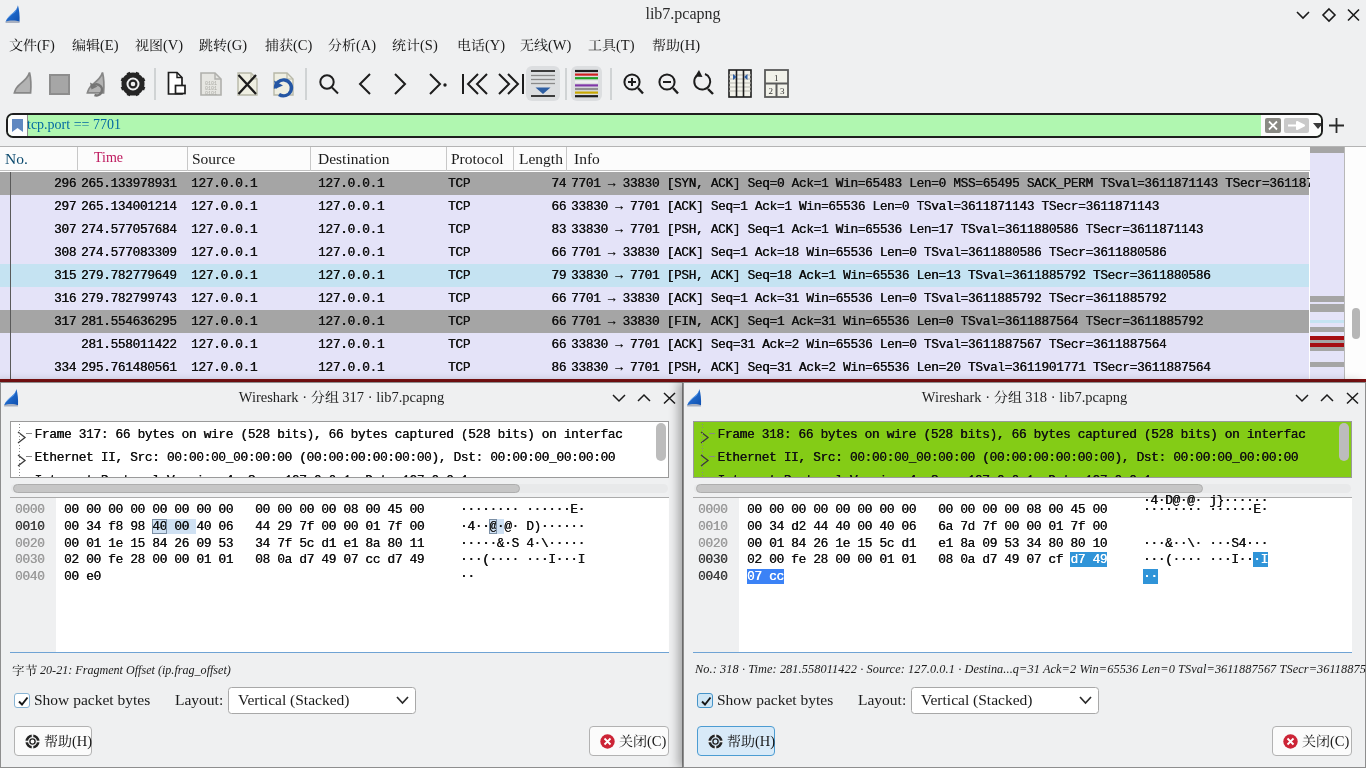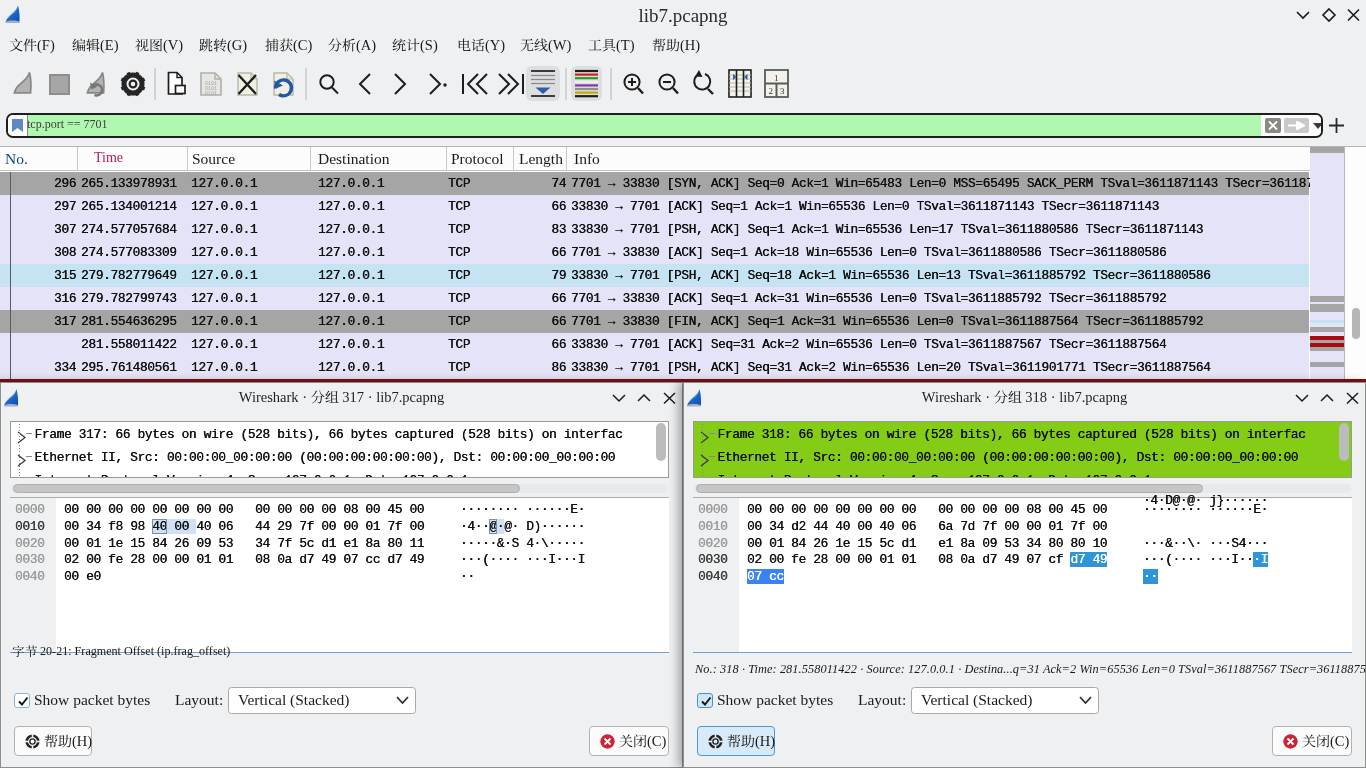--- a/index.html
+++ b/index.html
@@ -151,21 +151,21 @@
 <div class="abs" style="left:0;top:0;width:1366px;height:28px;background:#eff0f1"></div>
 <svg class="abs" style="left:4px;top:5px" width="19" height="19" viewBox="0 0 20 21">
     <linearGradient id="fing" x1="0" y1="0" x2="1" y2="1">
       <stop offset="0" stop-color="#2e7fe0"></stop>
       <stop offset="1" stop-color="#0e4fb0"></stop>
     </linearGradient>
     <path d="M14.9 0.4 C 14.4 3.6 12.4 6.1 9.8 8.2 C 6.2 11.1 2.9 14.1 1.2 18.5 L 16.7 18.5 C 17.1 12.3 16.3 5.0 14.9 0.4 Z" fill="url(#fing)"></path>
     <path d="M14.6 1.8 C 13.6 4.8 11.5 7 9.2 8.9 C 6 11.5 3.4 13.9 2.1 17 C 4.3 13.7 7.2 11.4 10.2 9.1 C 12.7 7.2 14.2 4.6 14.6 1.8 Z" fill="#72abf0" opacity="0.95"></path>
     <path d="M1.2 18.5 C 5.1 16.7 12.9 16.7 16.7 18.5 L 16.7 20 L 1.2 20 Z" fill="#a8b0c0"></path>
   </svg>
-<div class="abs" style="left:0;top:5px;width:1366px;text-align:center;font-size:19px;color:#2b2b2b">lib7.pcapng</div>
+<div class="abs" style="left:0;top:5px;width:1366px;text-align:center;font-size:16px;color:#2b2b2b">lib7.pcapng</div>
 <svg class="abs" style="left:1296px;top:8px" width="66" height="14" viewBox="0 0 66 14" fill="none" stroke="#1b1b1b" stroke-width="1.6">
 <path d="M1 4 L7 10 L13 4"></path>
 <path d="M33 1 L39 7 L33 13 L27 7 Z"></path>
 <path d="M52 1.5 L63 12.5 M63 1.5 L52 12.5"></path>
   </svg>
 <div class="abs" style="left:9px;top:36.5px;font-size:14.5px;color:#1a1a1a"><svg class="cj" style="width:14px;height:14px;vertical-align:-2px;">
       <use href="#c0"></use>
     </svg><svg class="cj" style="width:14px;height:14px;vertical-align:-2px;">
       <use href="#c1"></use>
     </svg>(F)</div>
@@ -305,21 +305,21 @@
 <text x="774" y="18.5" font-size="9" font-family="Liberation Serif" fill="#333">1</text>
 <text x="768.5" y="32" font-size="9" font-family="Liberation Serif" fill="#333">2</text>
 <text x="780" y="32" font-size="9" font-family="Liberation Serif" fill="#333">3</text>
 </svg>
 <div class="abs" style="left:6px;top:113px;width:1317px;height:25px;background:#b0f7b0;border:2px solid #1e1e1e;border-radius:7px;overflow:hidden">
 <div class="abs" style="left:0;top:0;width:20px;height:21px;background:#fcfcfc;border-right:1px solid #8a8a8a">
       <svg width="11" height="13" style="position:absolute;left:4px;top:4px">
         <path d="M0 0 h11 v13 l-5.5 -4 l-5.5 4 Z" fill="#5f87c0"></path>
       </svg>
     </div>
-<div class="abs" style="left:19px;top:2px;font-size:12px;color:#404040">tcp.port == 7701</div>
+<div class="abs" style="left:19px;top:2px;font-size:14px;color:#0369a1">tcp.port == 7701</div>
 <div class="abs" style="left:1253px;top:0;width:62px;height:21px;background:#fcfcfc"></div>
 <div class="abs" style="left:1257px;top:3px;width:16px;height:15px;background:#8a8a84;border-radius:2px"><svg width="16" height="15">
         <path d="M4 3.5 L12 11.5 M12 3.5 L4 11.5" stroke="#fff" stroke-width="1.8"></path>
       </svg></div>
 <div class="abs" style="left:1276px;top:3px;width:25px;height:15px;background:#c9c9c9;border-radius:2px"><svg width="25" height="15">
         <path d="M4 7.5 h9 v-3.5 l7 3.5 l-7 3.5 v-3.5" fill="#fff" stroke="#fff" stroke-width="2" stroke-linejoin="round"></path>
       </svg></div>
 <svg class="abs" style="left:1305px;top:8px" width="10" height="6">
       <path d="M0 0 h10 l-5 6 Z" fill="#3a3a3a"></path>
     </svg>
@@ -485,21 +485,21 @@
 <div class="abs mono" style="left:15px;top:534.5999999999999px;color:#9b9b9b">0020</div>
 <div class="abs mono" style="left:64px;top:534.5999999999999px">00 01 1e 15 84 26 09 53   34 7f 5c d1 e1 8a 80 11</div>
 <div class="abs mono" style="left:460px;top:534.5999999999999px">·····&amp;·S 4·\·····</div>
 <div class="abs mono" style="left:15px;top:551.3999999999999px;color:#9b9b9b">0030</div>
 <div class="abs mono" style="left:64px;top:551.3999999999999px">02 00 fe 28 00 00 01 01   08 0a d7 49 07 cc d7 49</div>
 <div class="abs mono" style="left:460px;top:551.3999999999999px">···(···· ···I···I</div>
 <div class="abs mono" style="left:15px;top:568.1999999999998px;color:#9b9b9b">0040</div>
 <div class="abs mono" style="left:64px;top:568.1999999999998px">00 e0</div>
 <div class="abs mono" style="left:460px;top:568.1999999999998px">··</div>
 <div class="abs" style="left:10px;top:652px;width:659px;height:1px;background:#6fa3d4"></div>
-<div class="abs" style="left:12px;top:644px;font-size:12.1px;color:#1a1a1a;white-space:nowrap"><svg class="cj" style="width:12.5px;height:12.5px;vertical-align:-2px;">
+<div class="abs" style="left:12px;top:663px;font-size:12.1px;font-style:italic;color:#1a1a1a;white-space:nowrap"><svg class="cj" style="width:12.5px;height:12.5px;vertical-align:-2px;">
       <use href="#c23"></use>
     </svg><svg class="cj" style="width:12.5px;height:12.5px;vertical-align:-2px;">
       <use href="#c24"></use>
     </svg> 20-21: Fragment Offset (ip.frag_offset)</div>
 <div class="abs" style="left:14px;top:692.5px;width:15.5px;height:15.5px;background:#fff;border:1.2px solid #88b4d4;border-radius:3px">
     <svg width="15" height="15" style="position:absolute;left:0.5px;top:0.5px">
       <path d="M3 7.5 L6 10.5 L11.5 3.5" fill="none" stroke="#161616" stroke-width="1.9"></path>
     </svg>
   </div>
 <div class="abs" style="left:34px;top:691px;font-size:15.5px;color:#1a1a1a">Show packet bytes</div>

